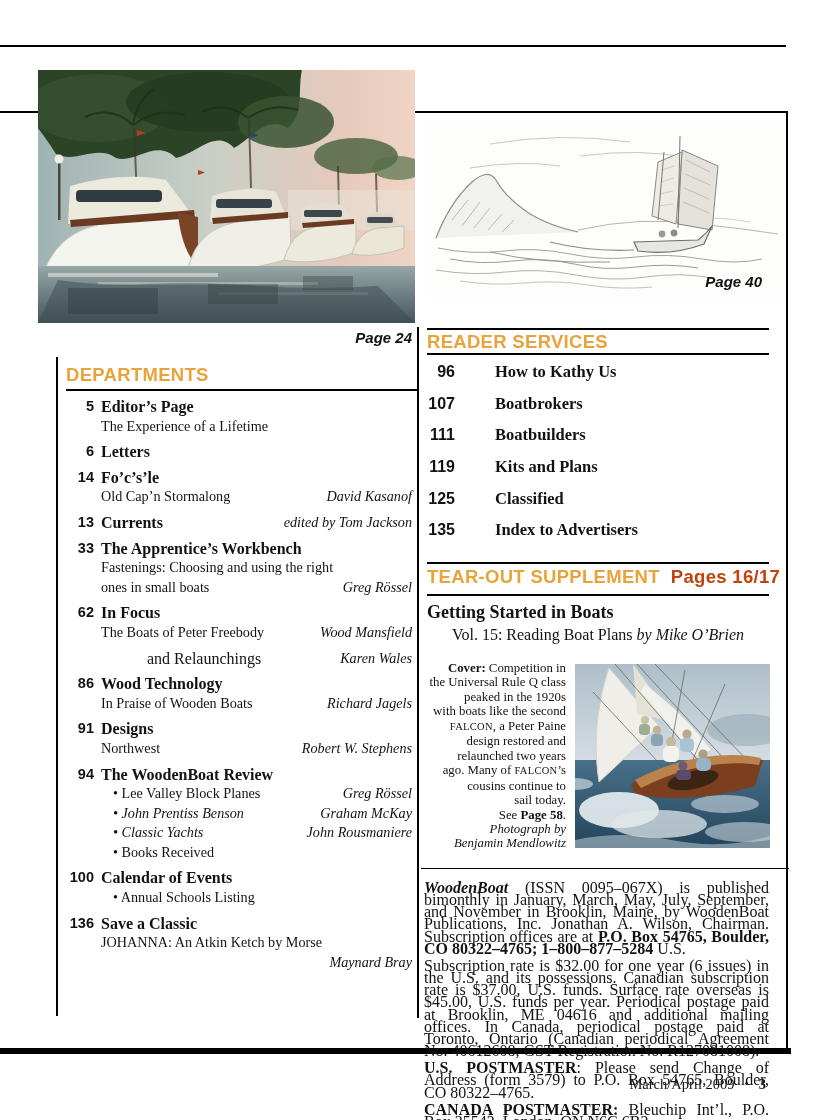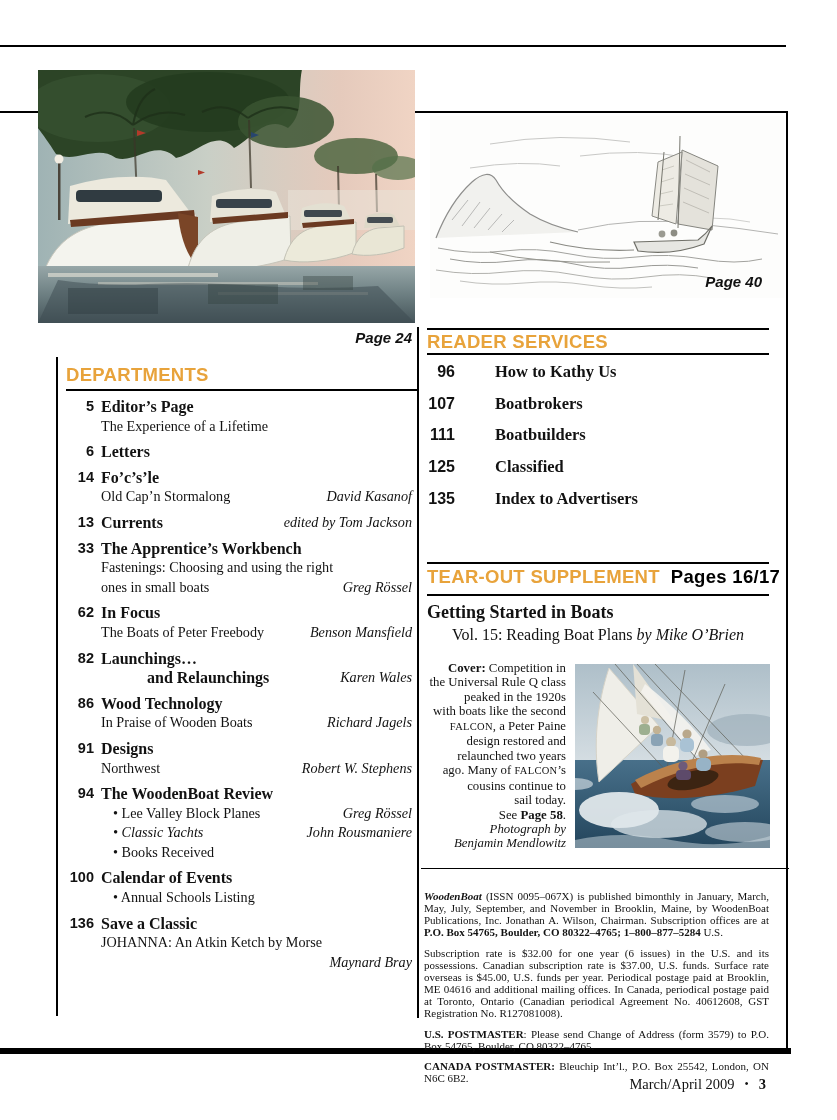--- a/index.html
+++ b/index.html
@@ -18,34 +18,34 @@
   .photo-caption {
     font-family: "Liberation Sans", sans-serif; font-weight: bold; font-style: italic;
     font-size: 15px; color:#111; text-align: right;
   }
 
   
   .section-heading {
     font-family: "Liberation Sans", sans-serif; font-weight: bold;
     font-size: 18.5px; letter-spacing: .3px; color: var(--accent);
   }
-  .heading-black { color:#000000; }
+  .heading-black { color:#c2410c; }
 
   
   #dept-list { position:absolute; left:64px; top:397px; width:348px; }
   .dept-item { margin-bottom: 6px; }
   .dept-row { display:grid; grid-template-columns: 30px 1fr; column-gap: 7px; line-height: 19.6px; }
   .dept-num { text-align:right; font-family:"Liberation Sans",sans-serif; font-weight:bold; font-size:14.5px; }
   .dept-content { display:flex; justify-content:space-between; align-items:center; min-width:0; }
   .dept-title { font-weight:bold; font-size:16px; }
   .dept-sub { font-size:14.2px; }
   .dept-author { font-style:italic; font-size:14.2px; white-space:nowrap; padding-left:6px; }
   .dept-content.bulleted { padding-left:12px;gap:12px; }
   .dept-content.indent-bold { padding-left:46px; }
-  .dept-content.indent-bold .dept-sub { font-weight:bold; font-size:16px; }
+  .dept-content.indent-bold .dept-sub { font-weight:normal; font-size:16px; }
   .dept-sub.it { font-style: italic; }
 
   
   #rs-list { position:absolute; left:421px; top:362px; width:348px; }
   .rs-item { display:grid; grid-template-columns: 34px 1fr; column-gap:8px; margin-bottom:11.2px; line-height:20.5px;gap:40px; }
   .rs-num { text-align:right; font-family:"Liberation Sans",sans-serif; font-weight:bold; font-size:16px; }
   .rs-title { font-weight:bold; font-size:16.5px; }
 
   
   .supp-title { font-weight:bold; font-size:18px; }
@@ -54,21 +54,21 @@
 
   
   #cover-text { position:absolute; left:420px; top:661px; width:146px; text-align:right;
     font-size:12.8px; line-height:14.45px; }
   .cover-line { white-space:nowrap; }
   .b { font-weight:bold;text-align:center; } .i { font-style:italic; }
   .sc { font-size:.82em; letter-spacing:.3px; }
 
   
   #fine-print { position:absolute; left:424px; top:882px; width:345px; }
-  .fp { font-size:11px; line-height:12.15px; text-align:justify; margin:8px 0 5px 0; }
+  .fp { font-size:16px; line-height:12.15px; text-align:justify; margin:0 0 5px 0; }
 
   
   #footer { position:absolute; left:540px; top:1076px; width:226px; text-align:right; font-size:14.5px; }
   #footer .sep { display:inline-block; margin:0 10px; font-size:12px; vertical-align:1px; }
   #footer .pg { font-weight:bold; }
 
   svg { display:block; }
 </style>
 </head>
 <body>
@@ -258,31 +258,25 @@
         <div class="dept-row">
           <span class="dept-num">62</span>
           <span class="dept-content">
             <span class="dept-title">In Focus</span>
           </span>
         </div>
         <div class="dept-row">
           <span class="dept-num"></span>
           <span class="dept-content">
             <span class="dept-sub">The Boats of Peter Freebody</span>
-            <span class="dept-author">Benson Mansfield</span>
-          </span>
-        </div>
-      </div>
-      <div class="dept-item">
-        <div class="dept-row">
-          <span class="dept-num">82</span>
-          <span class="dept-content">
-            <span class="dept-title">Launchings…</span>
-          </span>
-        </div>
+            <span class="dept-author">Wood Mansfield</span>
+          </span>
+        </div>
+      </div>
+      <div class="dept-item">
         <div class="dept-row">
           <span class="dept-num"></span>
           <span class="dept-content indent-bold">
             <span class="dept-sub">and Relaunchings</span>
             <span class="dept-author">Karen Wales</span>
           </span>
         </div>
       </div>
       <div class="dept-item">
         <div class="dept-row">
@@ -326,20 +320,24 @@
         </div>
         <div class="dept-row">
           <span class="dept-num"></span>
           <span class="dept-content bulleted">
             <span class="dept-sub">• Lee Valley Block Planes</span>
             <span class="dept-author">Greg Rössel</span>
           </span>
         </div>
         <div class="dept-row">
           <span class="dept-num"></span>
+          <span class="dept-content bulleted">
+            <span class="dept-sub it">• John Prentiss Benson</span>
+            <span class="dept-author">Graham McKay</span>
+          </span>
         </div>
         <div class="dept-row">
           <span class="dept-num"></span>
           <span class="dept-content bulleted">
             <span class="dept-sub it">• Classic Yachts</span>
             <span class="dept-author">John Rousmaniere</span>
           </span>
         </div>
         <div class="dept-row">
           <span class="dept-num"></span>
@@ -393,20 +391,24 @@
         <span class="rs-num">96</span>
         <span class="rs-title">How to Kathy Us</span>
       </div>
       <div class="rs-item">
         <span class="rs-num">107</span>
         <span class="rs-title">Boatbrokers</span>
       </div>
       <div class="rs-item">
         <span class="rs-num">111</span>
         <span class="rs-title">Boatbuilders</span>
+      </div>
+      <div class="rs-item">
+        <span class="rs-num">119</span>
+        <span class="rs-title">Kits and Plans</span>
       </div>
       <div class="rs-item">
         <span class="rs-num">125</span>
         <span class="rs-title">Classified</span>
       </div>
       <div class="rs-item">
         <span class="rs-num">135</span>
         <span class="rs-title">Index to Advertisers</span>
       </div>
     </div>

